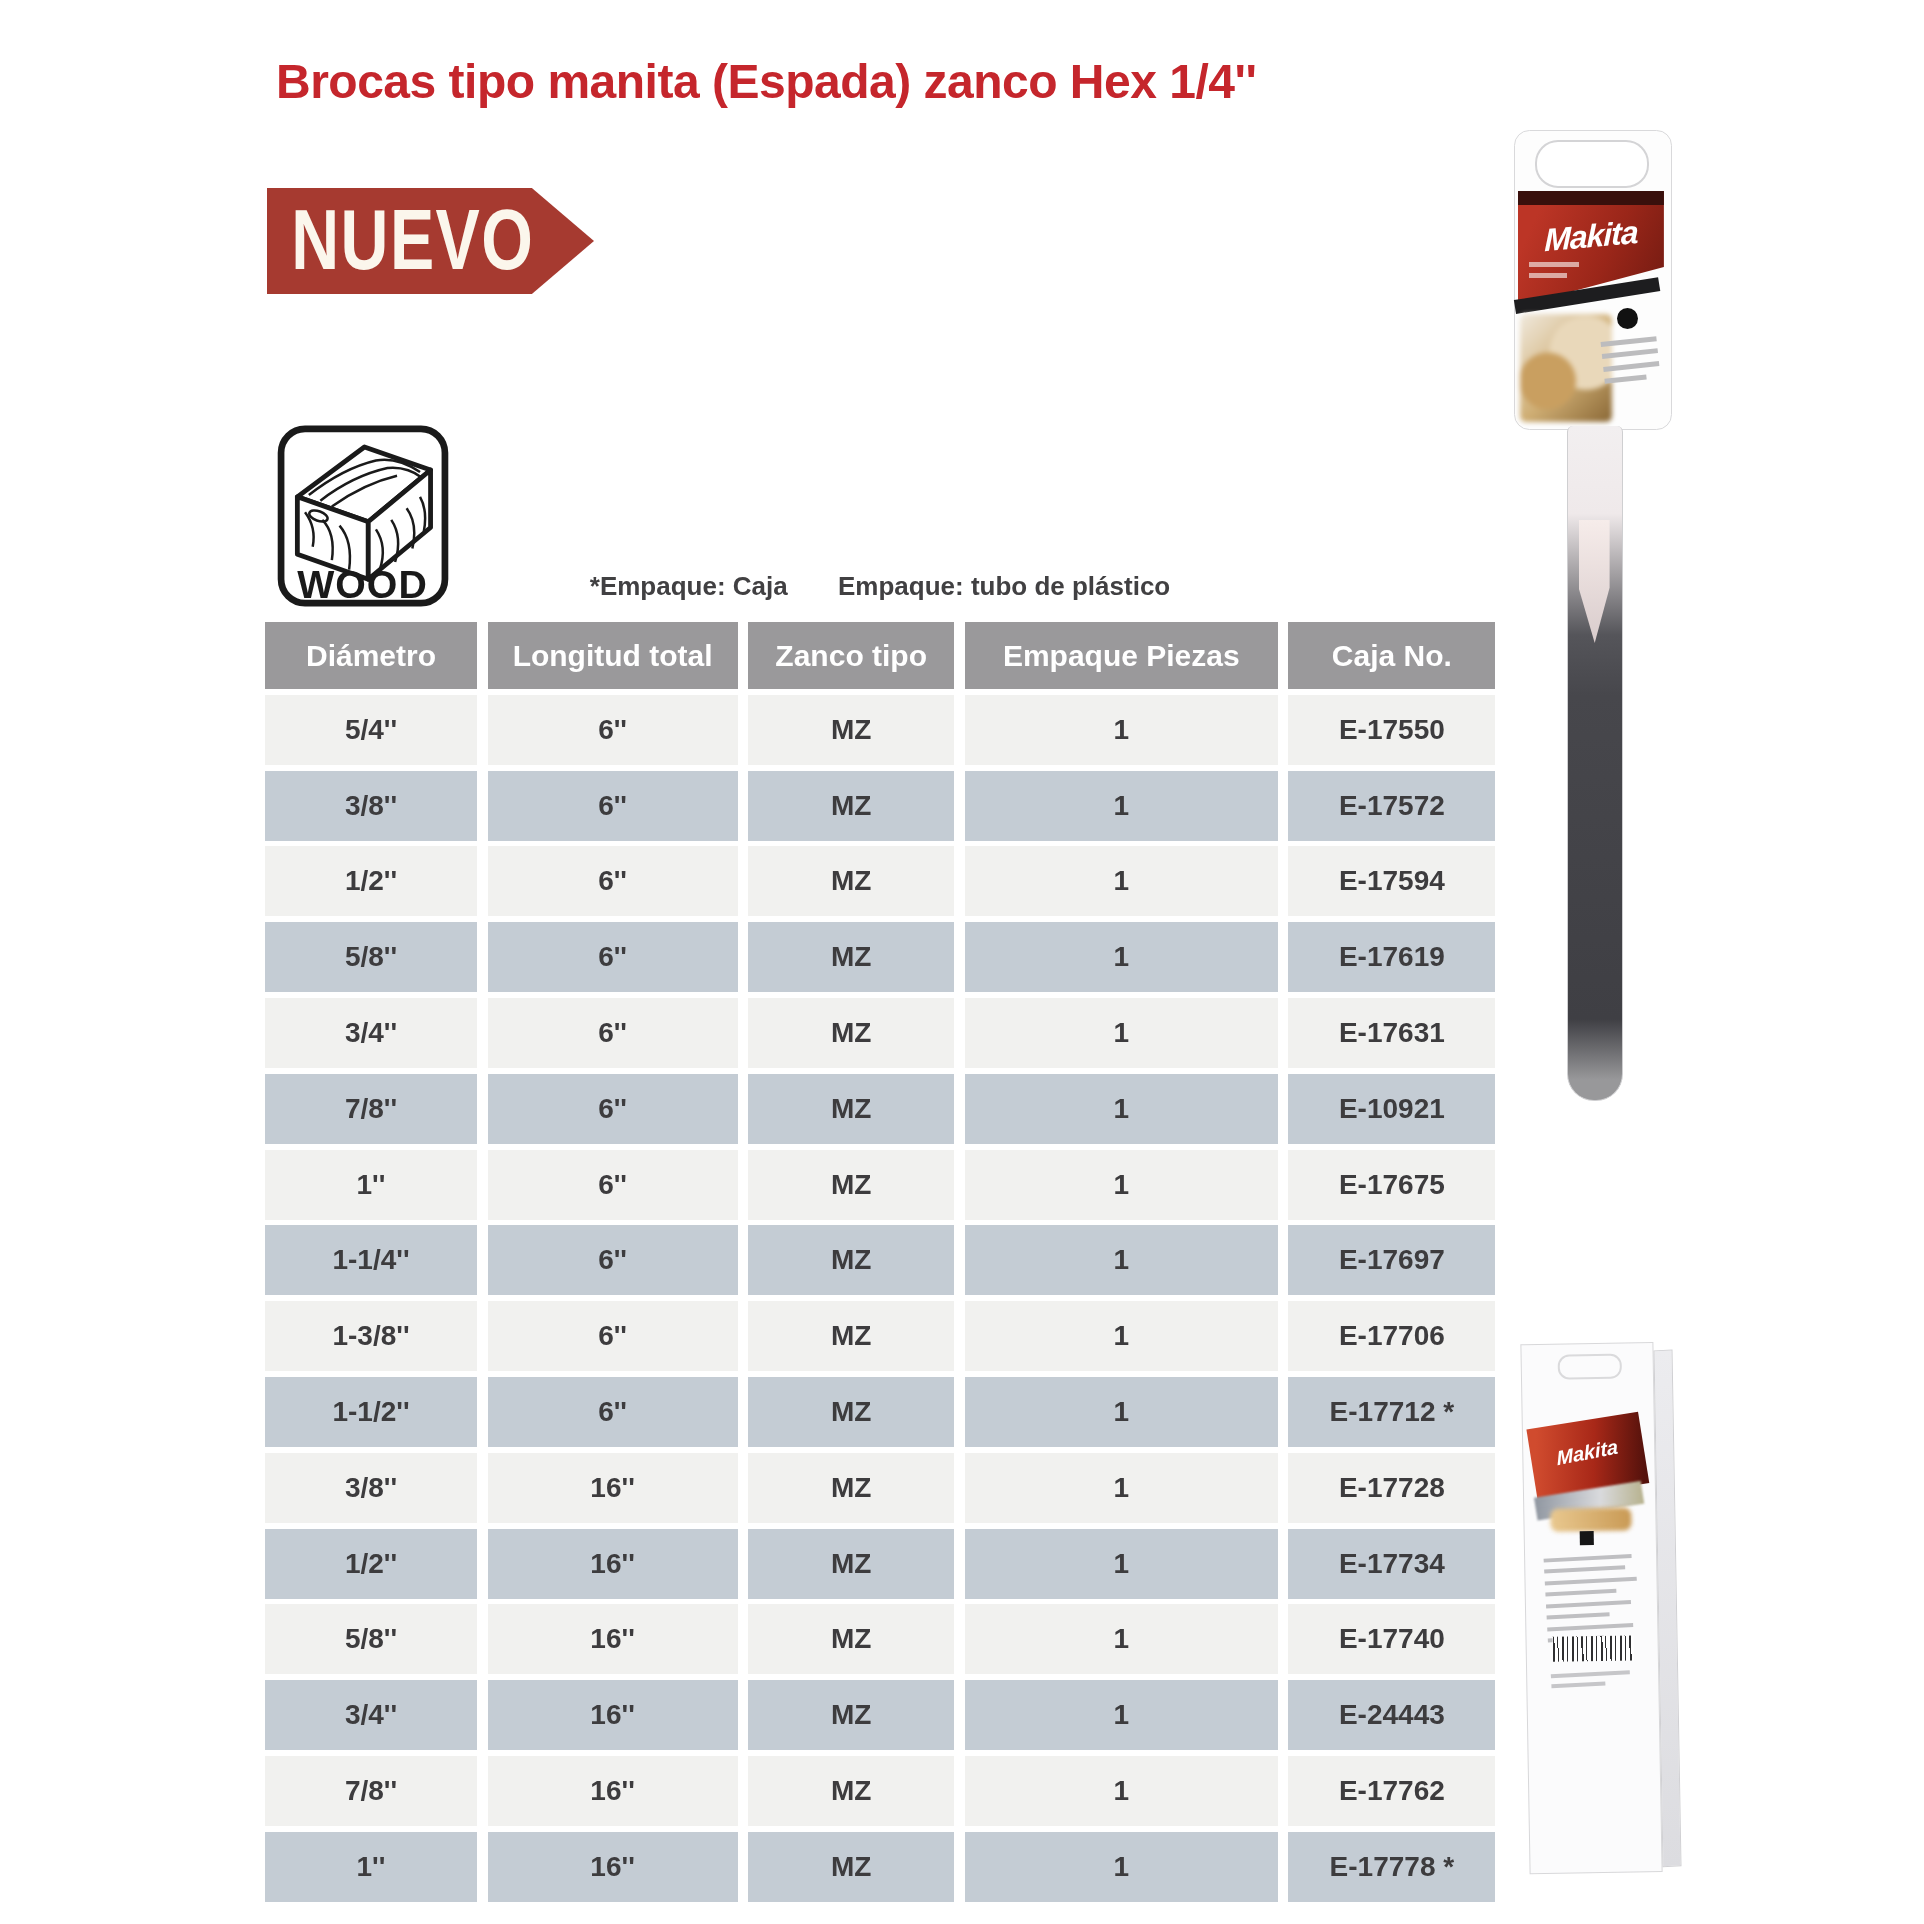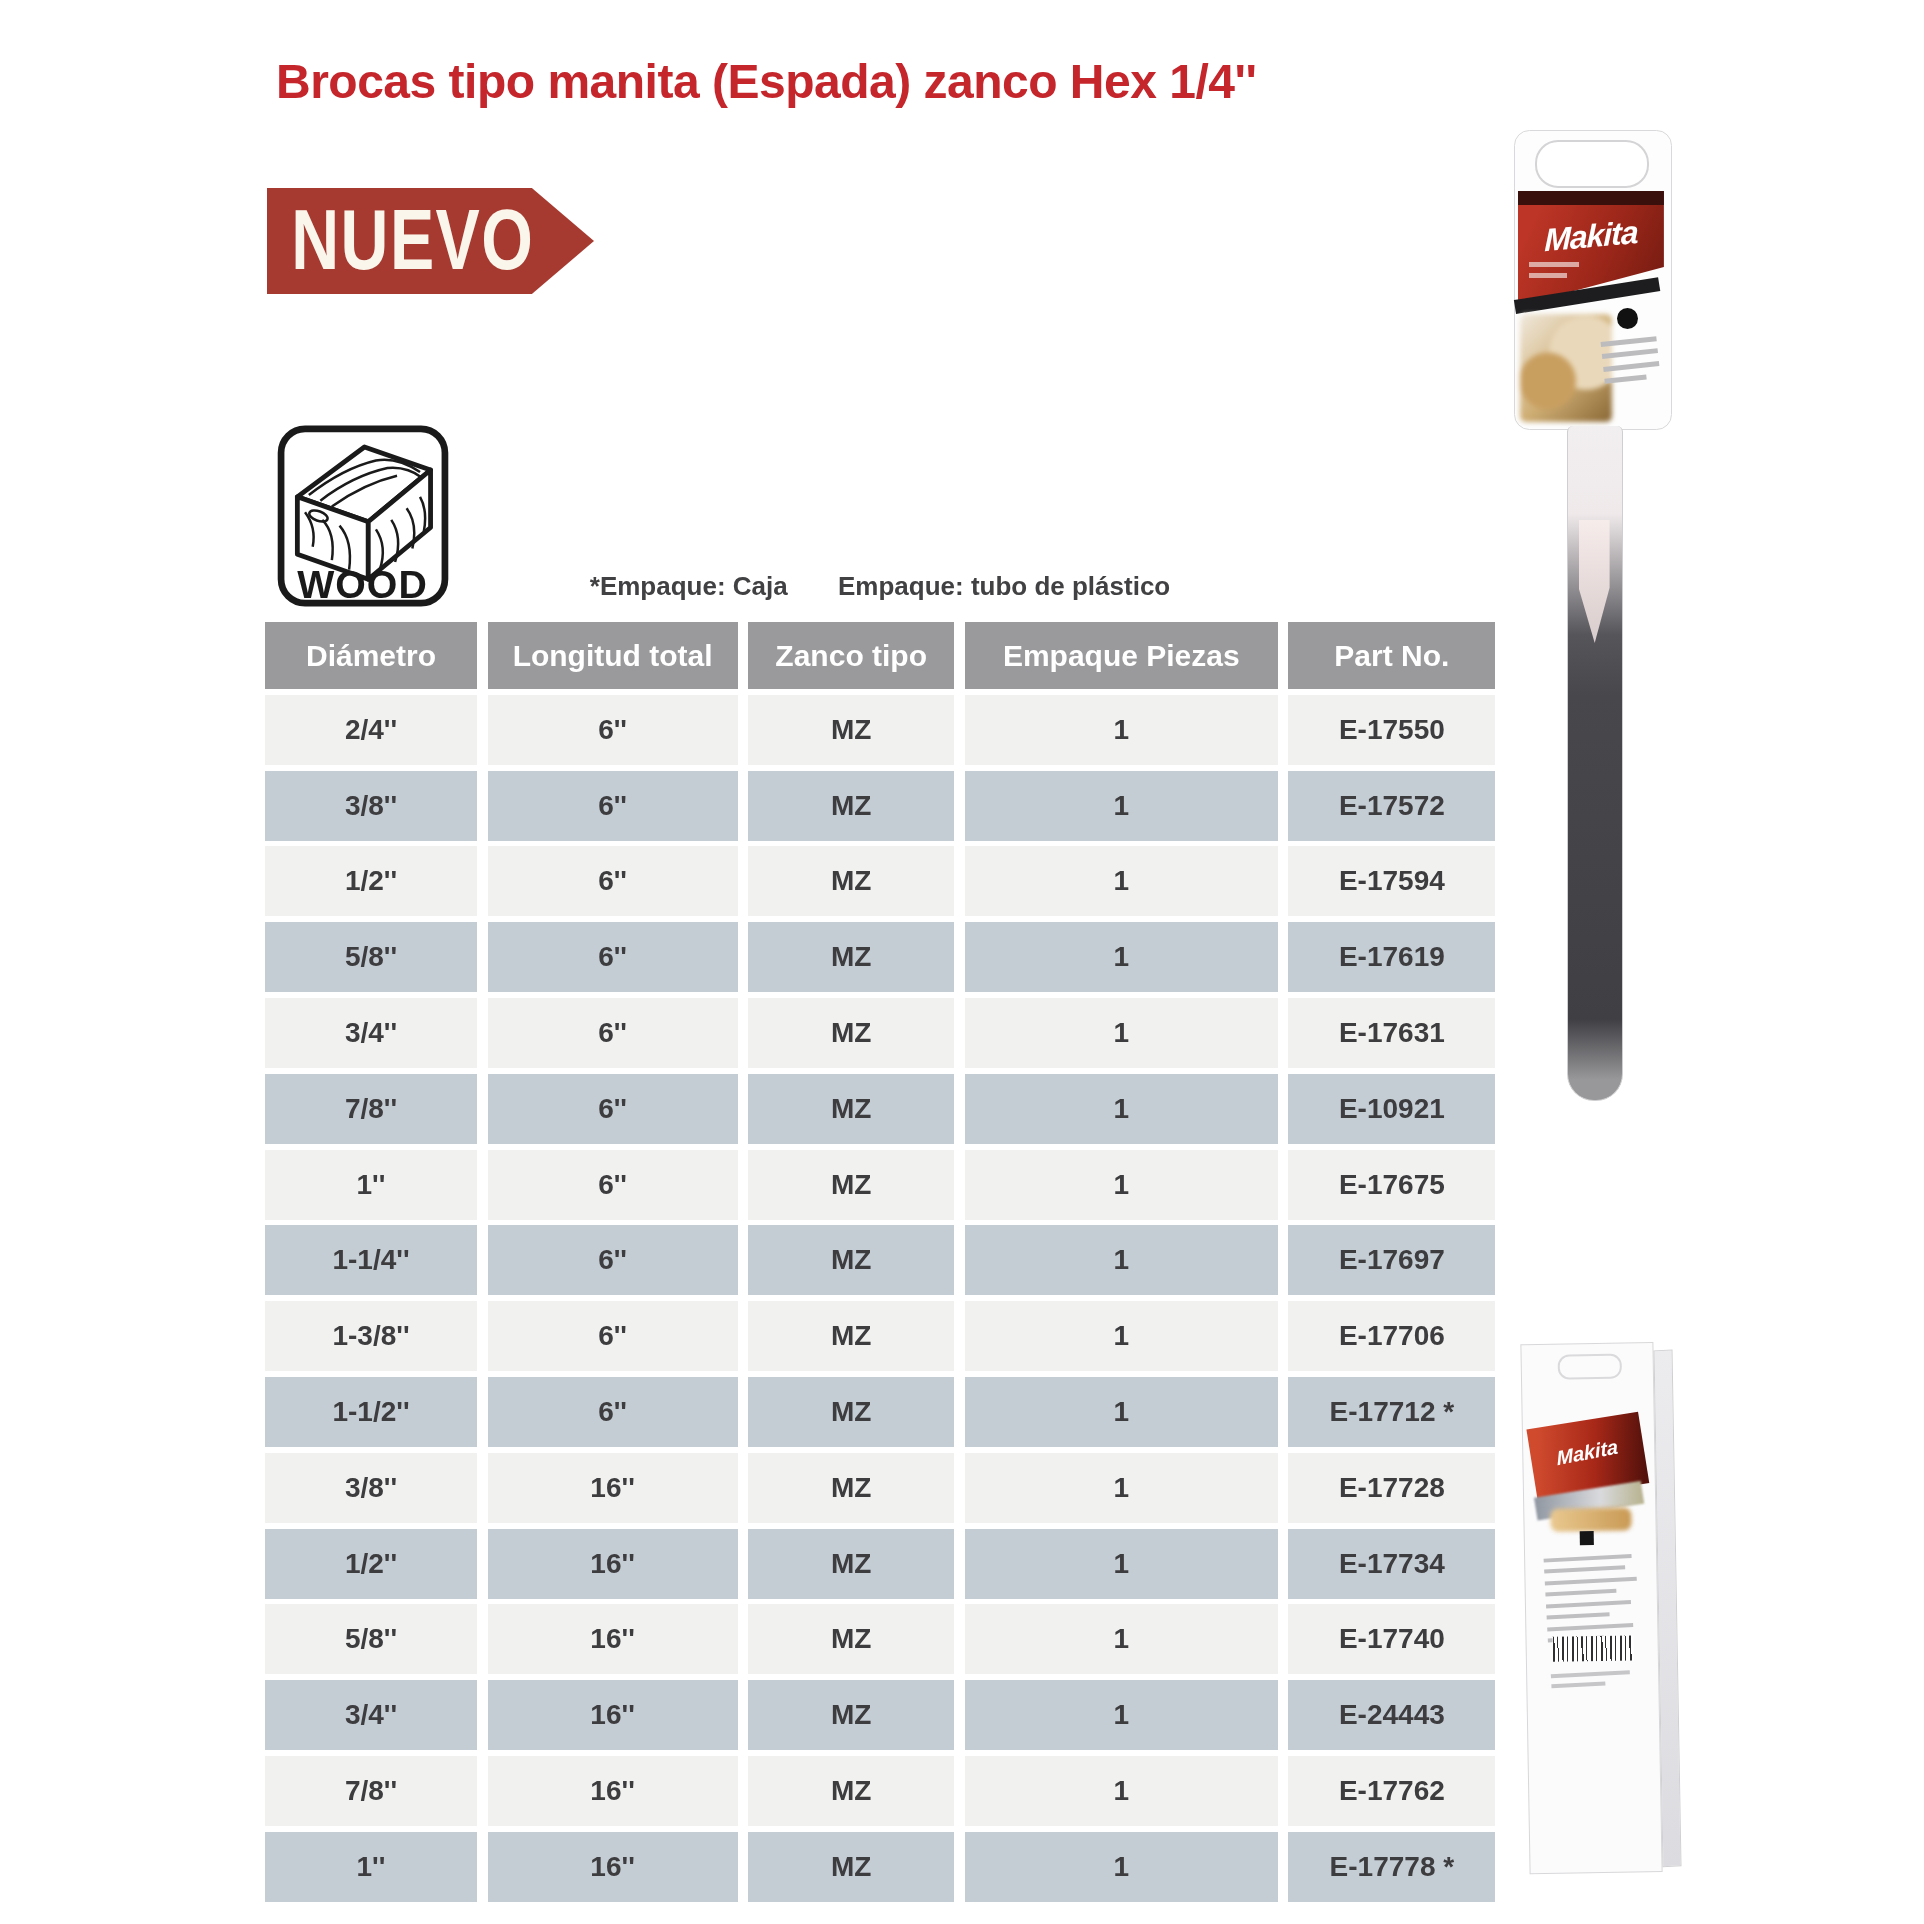--- a/index.html
+++ b/index.html
@@ -170,22 +170,22 @@
 <div class="notes">
   <span class="note-box">*Empaque: Caja</span>
   <span class="note-tube">Empaque: tubo de plástico</span>
 </div>
 
 <div class="spec-table">
     <div class="th">Diámetro</div>
     <div class="th">Longitud total</div>
     <div class="th">Zanco tipo</div>
     <div class="th">Empaque Piezas</div>
-    <div class="th">Part No.</div>
-    <div class="td row-light">2/4''</div>
+    <div class="th">Caja No.</div>
+    <div class="td row-light">5/4''</div>
     <div class="td row-light">6''</div>
     <div class="td row-light">MZ</div>
     <div class="td row-light">1</div>
     <div class="td row-light">E-17550</div>
     <div class="td row-dark">3/8''</div>
     <div class="td row-dark">6''</div>
     <div class="td row-dark">MZ</div>
     <div class="td row-dark">1</div>
     <div class="td row-dark">E-17572</div>
     <div class="td row-light">1/2''</div>

